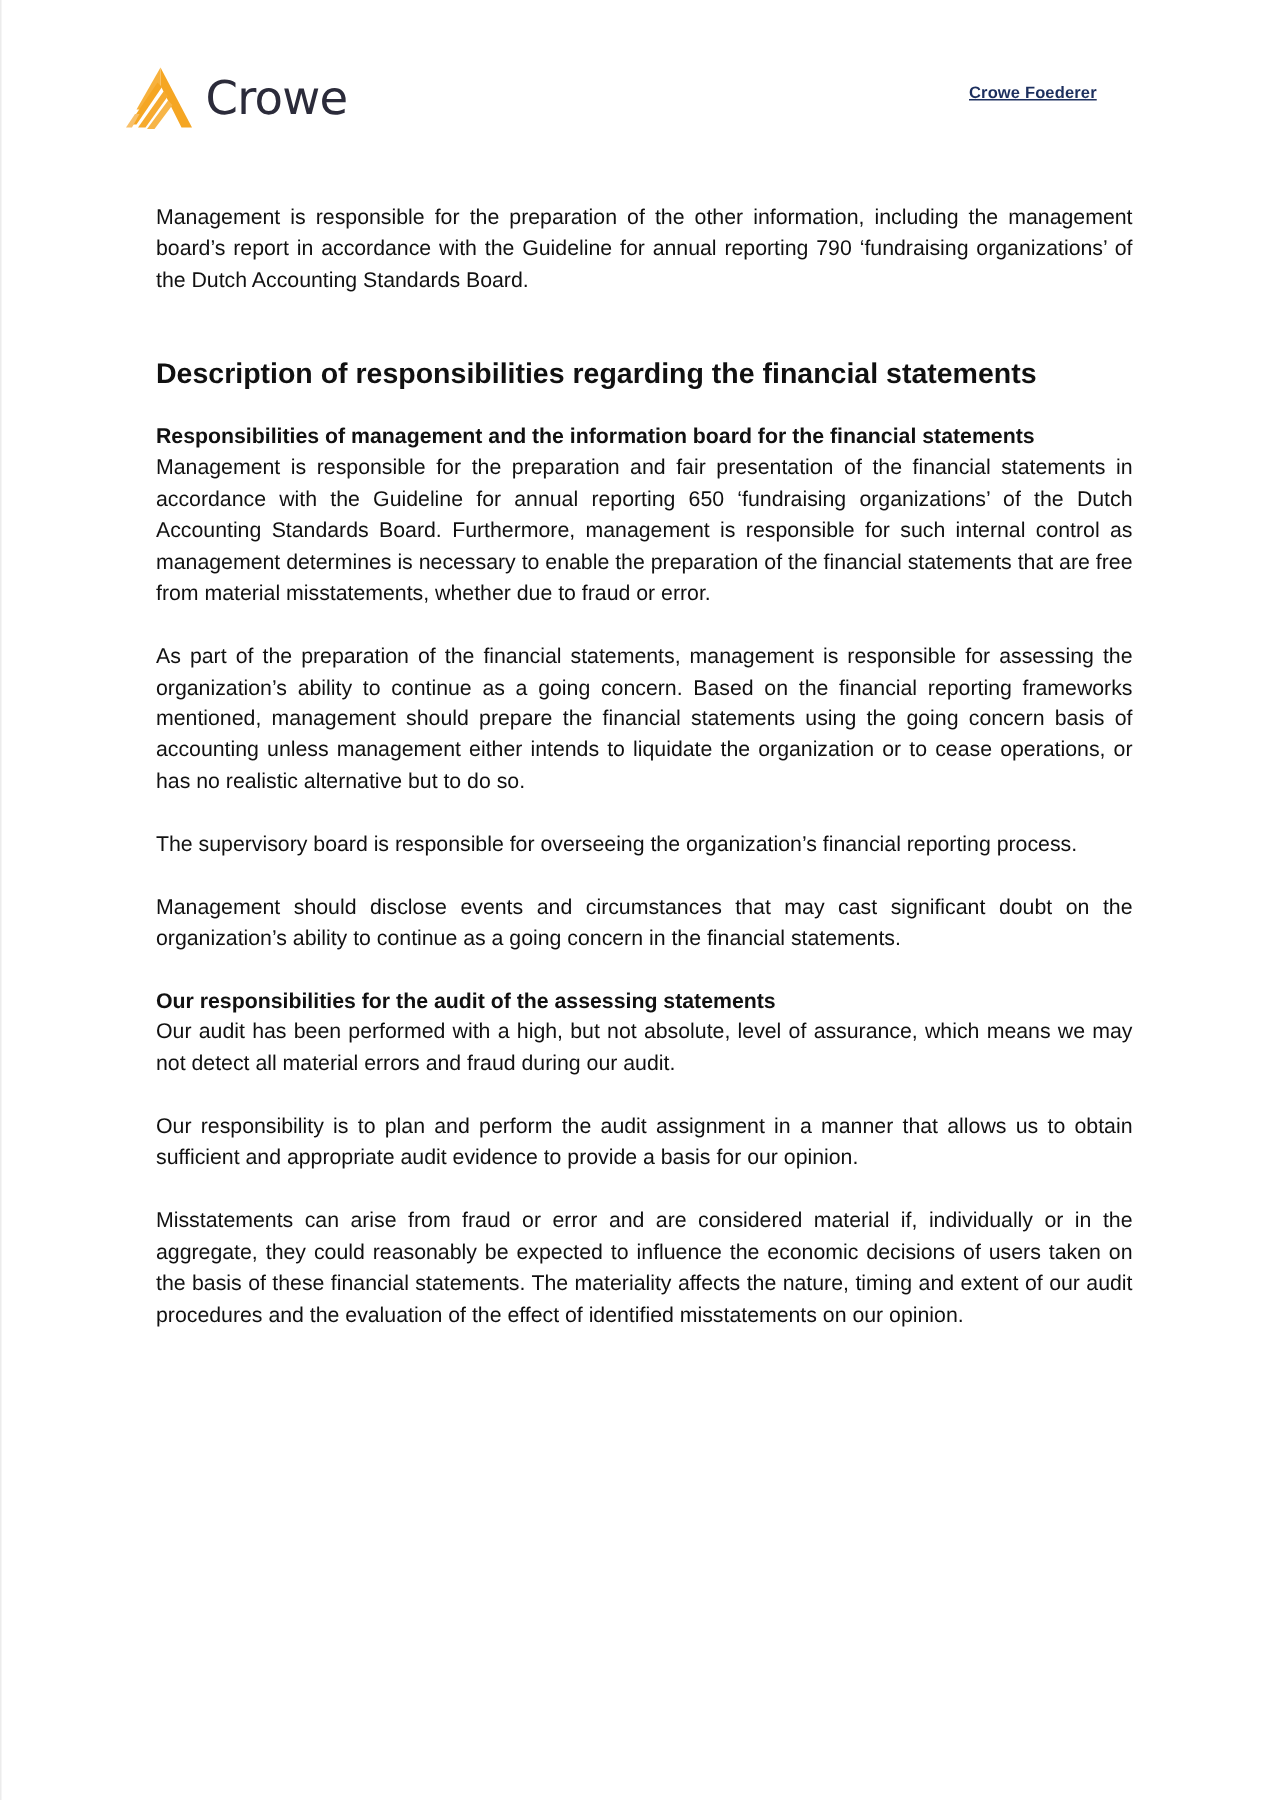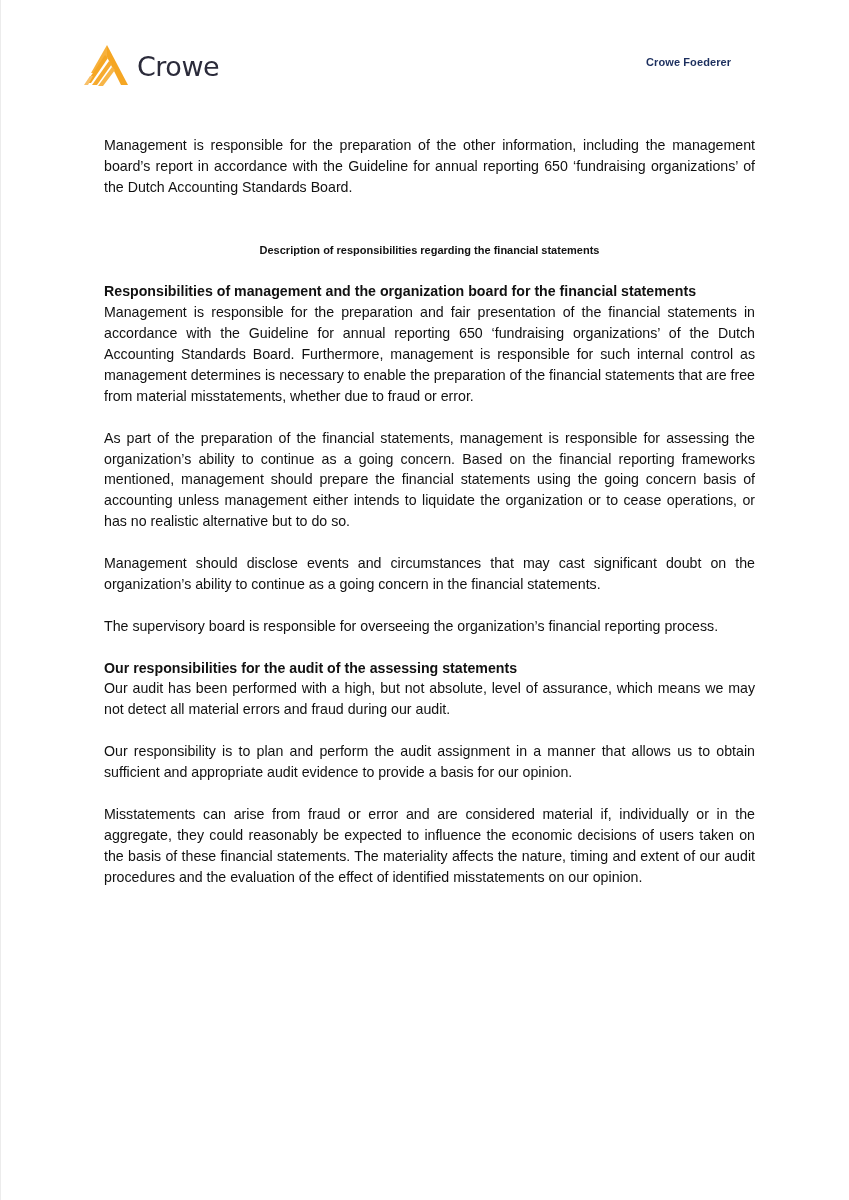--- a/index.html
+++ b/index.html
@@ -32,55 +32,55 @@
       display: flex;
       align-items: center;
     }
     .logo-mark {
       width: 50px;
       height: 44px;
       display: block;
     }
     .logo-word {
       font-family: "DejaVu Sans", sans-serif;
-      font-size: 27px;
+      font-size: 31px;
       color: #2b2b3a;
       letter-spacing: -0.5px;
       margin-left: 6px;
       line-height: 1;
       position: relative;
       top: 1px;
     }
     .header-firm {
       position: absolute;
       left: 645px;
       top: 56px;
       font-size: 11px;
       font-weight: bold;
       color: #1c2f5e;
       letter-spacing: 0.1px;
+      text-decoration: underline;
     }
     .content {
       position: absolute;
       left: 103px;
       top: 135px;
       width: 651px;
       font-size: 14.2px;
       line-height: 20.9px;
     }
     .content p {
       margin: 0 0 20.9px 0;
       text-align: justify;
     }
     .content h2 {
-      font-size: 11px;
+      font-size: 19px;
       font-weight: bold;
       margin: 0 0 20.9px 0;
       line-height: 20.9px;
-      text-align: center;
     }
     .content h3 {
       font-size: 14.2px;
       font-weight: bold;
       margin: 0;
       line-height: 20.9px;
     }
     .spacer-section { height: 20.9px; }
   </style>
 </head>
@@ -99,31 +99,31 @@
       <polygon points="31,24 34,27 22,43 17,43" fill="#F7B547"></polygon>
       <polygon points="3,42 9,33 12,33 7,42" fill="#F8C069"></polygon>
     </svg>
     <span class="logo-word">Crowe</span>
   </div>
 
   <div class="header-firm">Crowe Foederer</div>
 
   <div class="content">
 
-    <p>Management is responsible for the preparation of the other information, including the management board’s report in accordance with the Guideline for annual reporting 650 ‘fundraising organizations’ of the Dutch Accounting Standards Board.</p>
+    <p>Management is responsible for the preparation of the other information, including the management board’s report in accordance with the Guideline for annual reporting 790 ‘fundraising organizations’ of the Dutch Accounting Standards Board.</p>
 
     <div class="spacer-section"></div>
 
     <h2>Description of responsibilities regarding the financial statements</h2>
 
-    <h3>Responsibilities of management and the organization board for the financial statements</h3>
+    <h3>Responsibilities of management and the information board for the financial statements</h3>
     <p>Management is responsible for the preparation and fair presentation of the financial statements in accordance with the Guideline for annual reporting 650 ‘fundraising organizations’ of the Dutch Accounting Standards Board. Furthermore, management is responsible for such internal control as management determines is necessary to enable the preparation of the financial statements that are free from material misstatements, whether due to fraud or error.</p>
     <p>As part of the preparation of the financial statements, management is responsible for assessing the organization’s ability to continue as a going concern. Based on the financial reporting frameworks mentioned, management should prepare the financial statements using the going concern basis of accounting unless management either intends to liquidate the organization or to cease operations, or has no realistic alternative but to do so.</p>
+    <p>The supervisory board is responsible for overseeing the organization’s financial reporting process.</p>
     <p>Management should disclose events and circumstances that may cast significant doubt on the organization’s ability to continue as a going concern in the financial statements.</p>
-    <p>The supervisory board is responsible for overseeing the organization’s financial reporting process.</p>
 
     <h3>Our responsibilities for the audit of the assessing statements</h3>
     <p>Our audit has been performed with a high, but not absolute, level of assurance, which means we may not detect all material errors and fraud during our audit.</p>
     <p>Our responsibility is to plan and perform the audit assignment in a manner that allows us to obtain sufficient and appropriate audit evidence to provide a basis for our opinion.</p>
     <p>Misstatements can arise from fraud or error and are considered material if, individually or in the aggregate, they could reasonably be expected to influence the economic decisions of users taken on the basis of these financial statements. The materiality affects the nature, timing and extent of our audit procedures and the evaluation of the effect of identified misstatements on our opinion.</p>
 
   </div>
 </div>
 
 </body></html>

